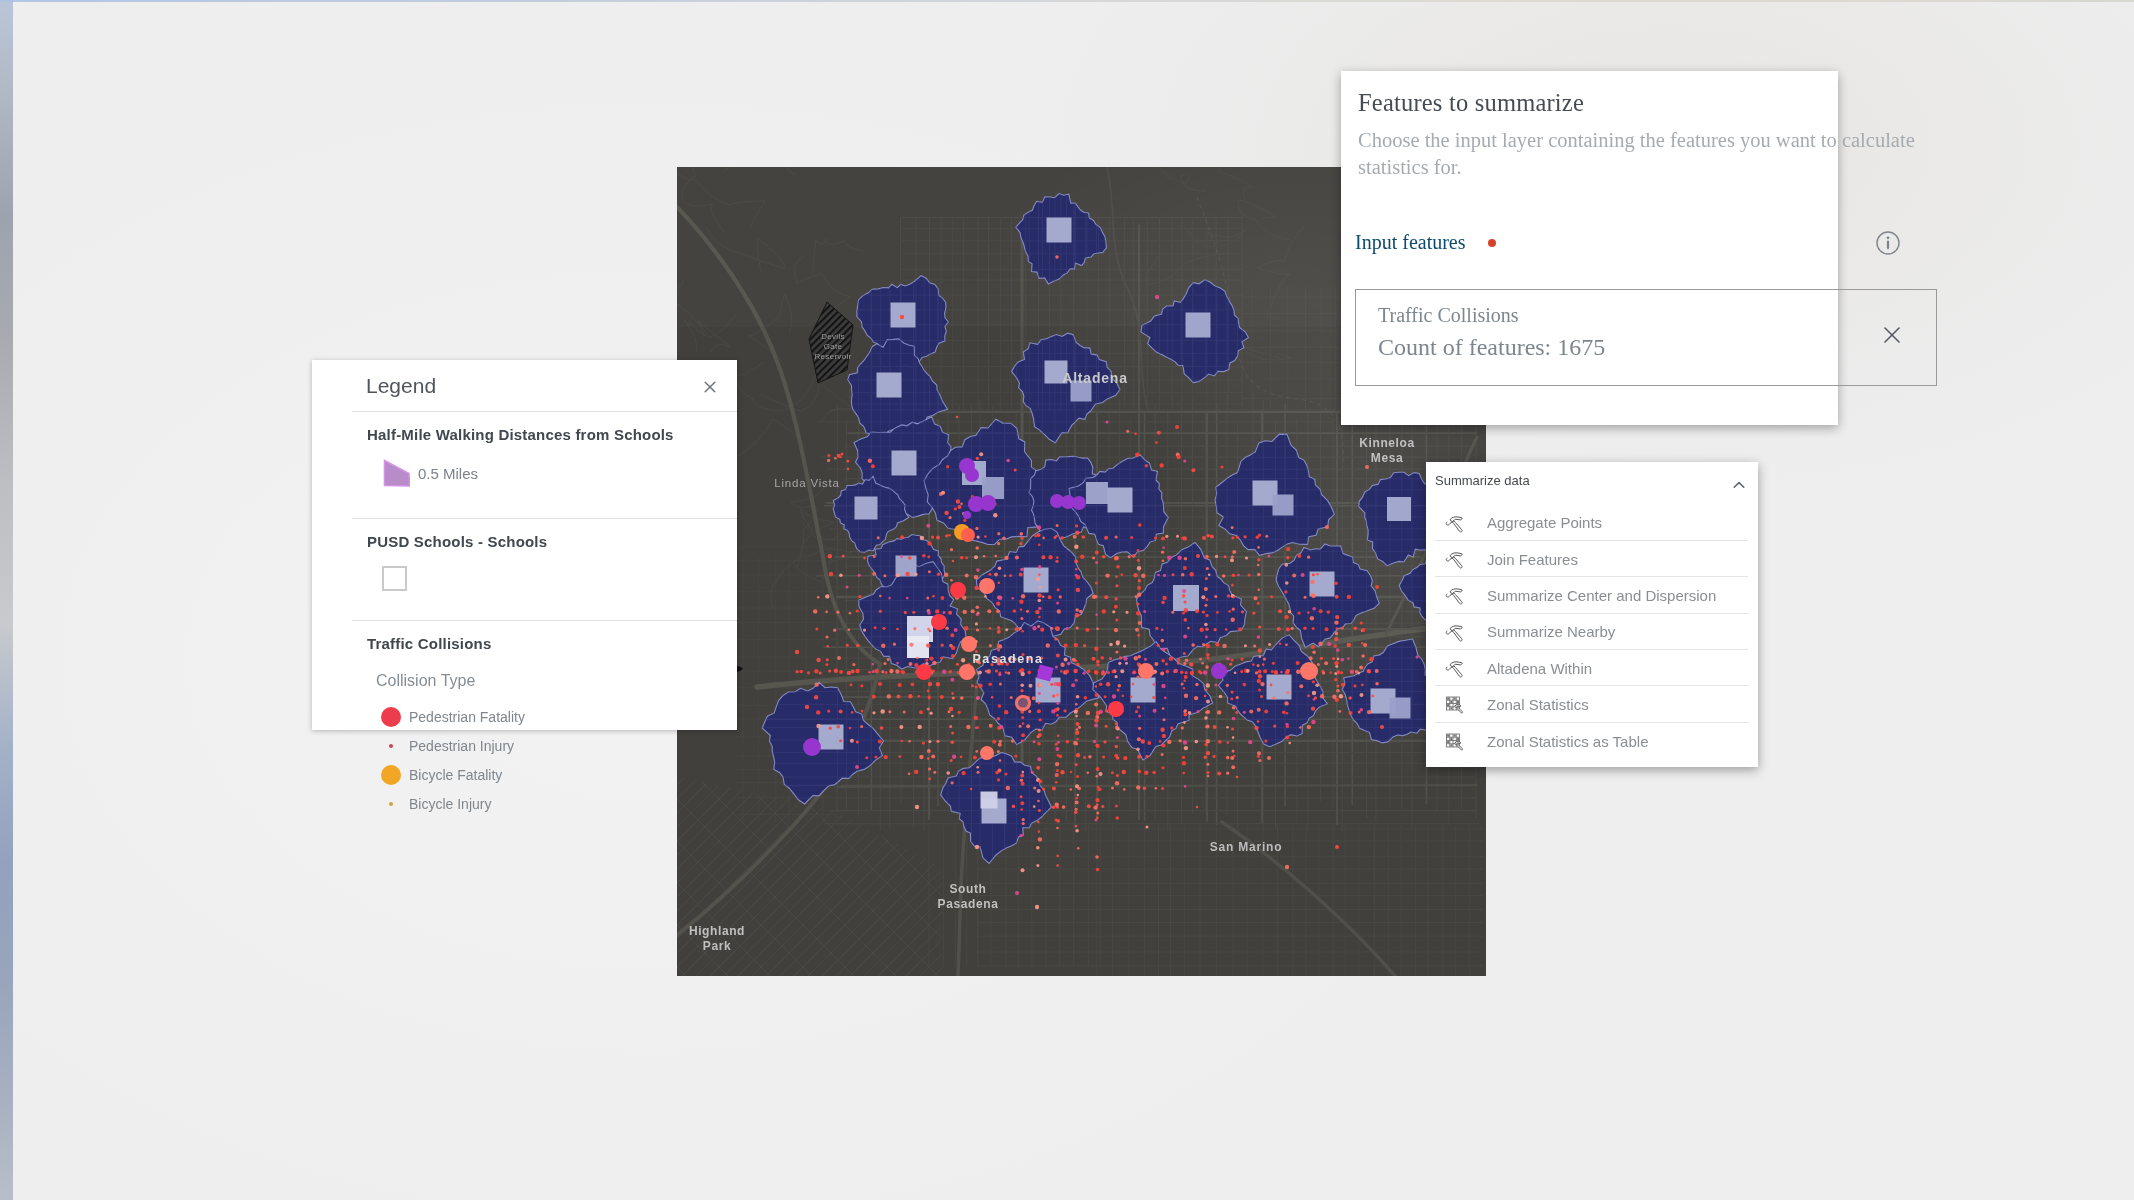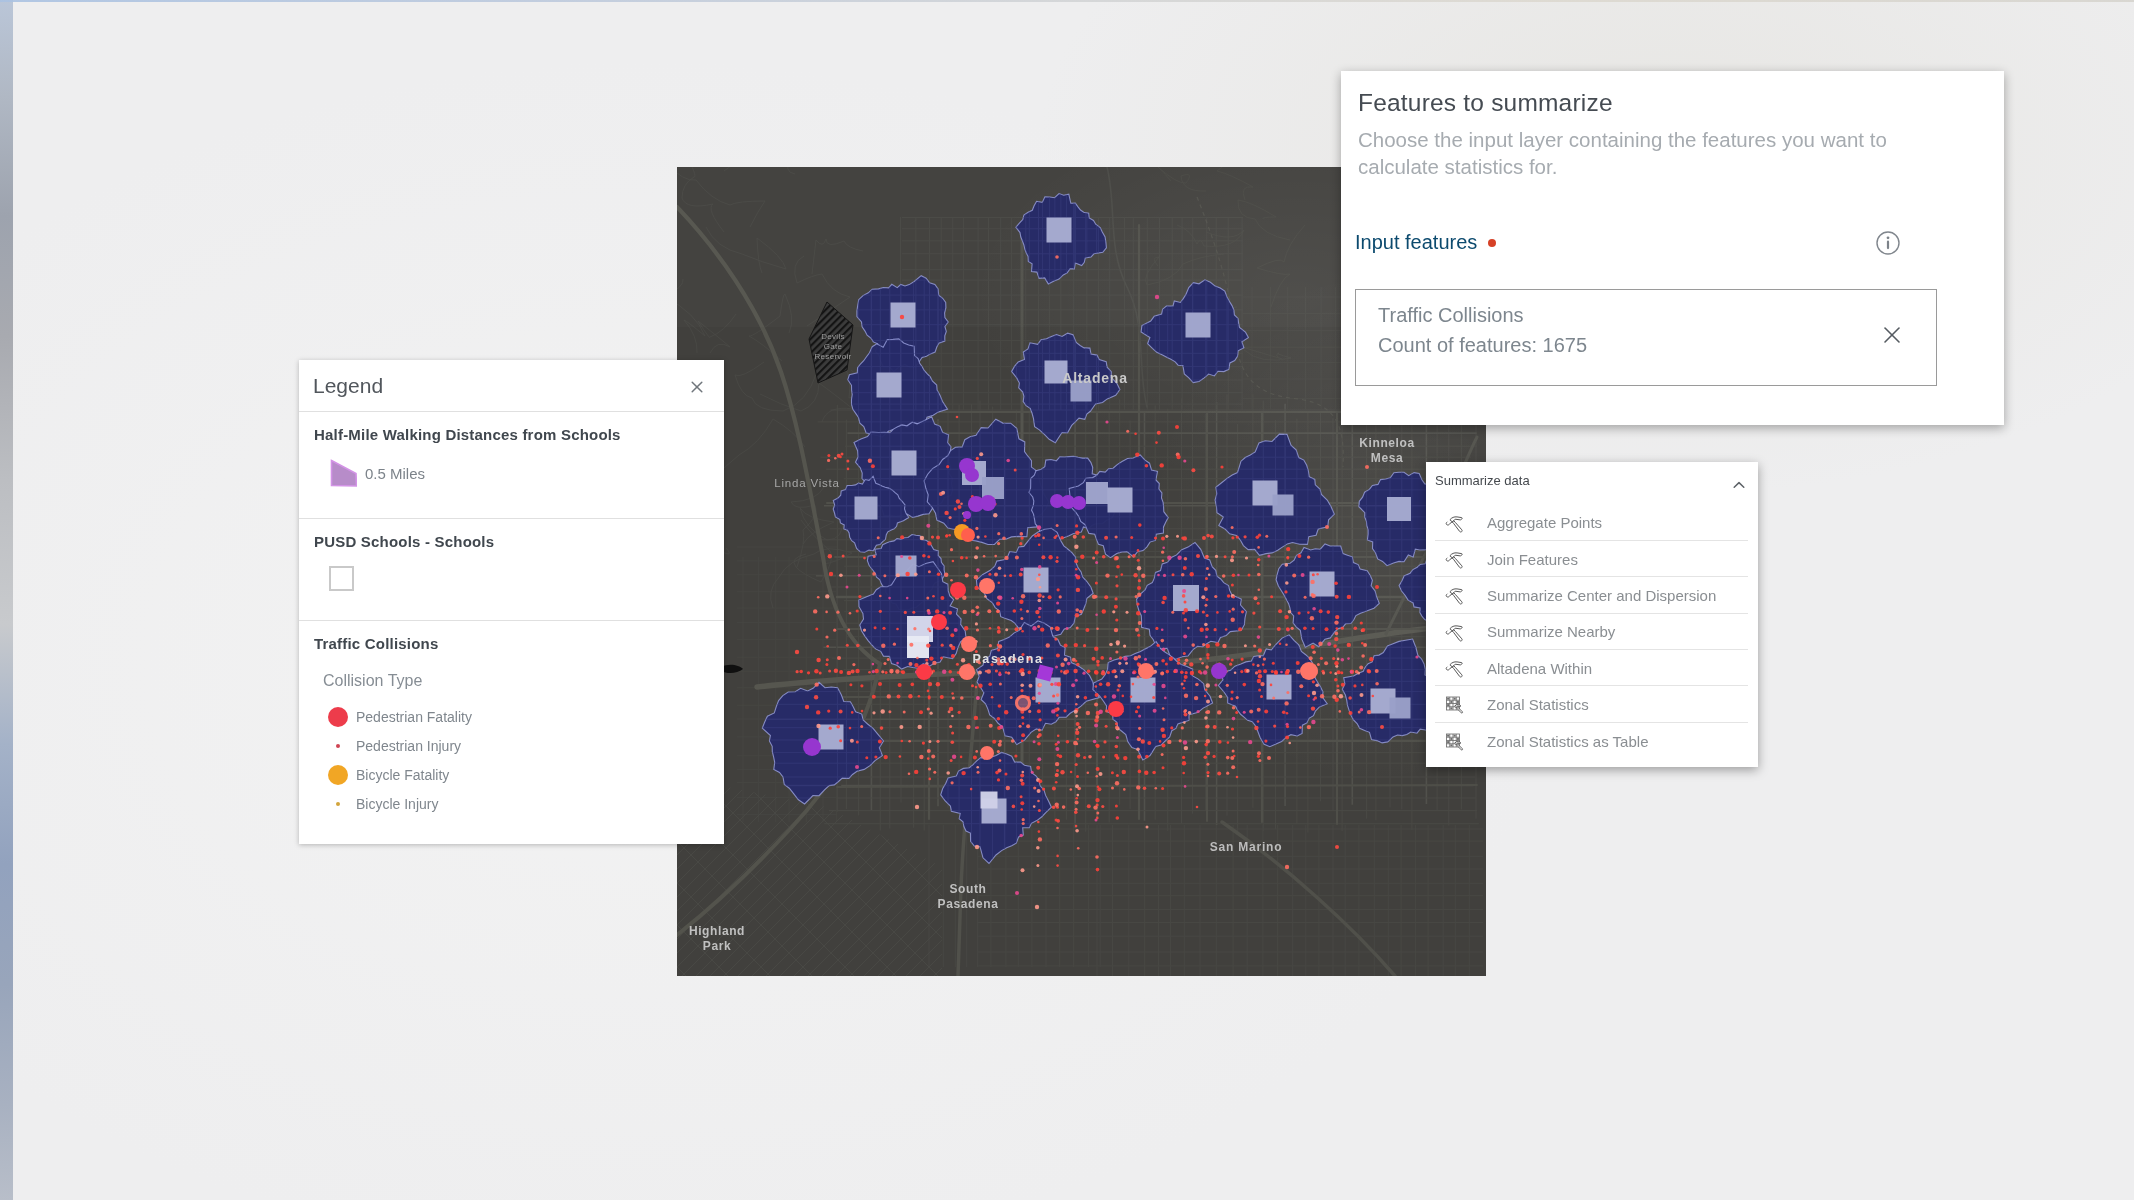--- a/index.html
+++ b/index.html
@@ -9,39 +9,39 @@
 .topline { position:absolute; left:0; top:0; width:100%; height:2px;
   background:linear-gradient(90deg,#aac2e2 0%,#bcc9dd 25%,#d2d4d6 50%,#dcd8cf 72%,#d6d4cе 100%);
   background:linear-gradient(90deg,#aac2e2 0%,#bcc9dd 25%,#d2d4d6 50%,#dcd8cf 72%,#d6d4ce 100%); opacity:0.9; }
 .bgmain { position:absolute; left:13px; top:2px; width:2121px; height:1198px;
   background:
    radial-gradient(900px 500px at 78% 12%, rgba(224,222,215,0.5) 0%, rgba(239,239,239,0) 70%),
    radial-gradient(1200px 800px at 30% 55%, rgba(243,243,243,0.9) 0%, rgba(238,238,239,1) 75%);
   background-color:#eeeeef; }
 #map { position:absolute; left:677px; top:167px; width:809px; height:809px; filter:blur(0.45px); }
 .panel { position:absolute; background:#ffffff; }
-#legend { left:299px; top:360px; width:425px; height:484px; box-shadow:0 1px 5px rgba(0,0,0,0.25); }
+#legend { left:312px; top:360px; width:425px; height:370px; box-shadow:0 1px 5px rgba(0,0,0,0.25);padding-left:40px; }
 #legend .hdr { position:relative; height:52px; border-bottom:1px solid #e0e0e0; }
 #legend .hdr .t { position:absolute; left:14px; top:14px; font-size:21px; color:#51565c; }
 #legend .hdr .x { position:absolute; right:19px; top:19px; }
 .lsec { border-bottom:1px solid #e0e0e0;text-align:center; }
 .lsec .st, .st { font-size:15px; font-weight:700; color:#40474e; letter-spacing:0.2px; }
 #legend .ldot { border-radius:50%; display:inline-block; }
 .lrow { position:relative; height:29px; }
 .lrow .ldot { position:absolute; left:0; top:50%; transform:translate(-50%,-50%); }
 .lrow .ltxt { position:absolute; left:18px; top:50%; transform:translateY(-50%); font-size:14px; color:#7f868d; }
-#features { left:1341px; top:71px; width:663px; height:354px; box-shadow:0 3px 10px rgba(0,0,0,0.32); }
+#features { left:1341px; top:71px; width:497px; height:354px; box-shadow:0 3px 10px rgba(0,0,0,0.32);font-family:Liberation Serif, serif; }
 #features .t { position:absolute; left:17px; top:18px; font-size:24.5px; color:#454b52; letter-spacing:0.2px; }
 #features .d { position:absolute; left:17px; top:56px; width:560px; font-size:20.5px; line-height:26.5px; color:#a6abb0; }
 #features .lab { position:absolute; left:14px; top:160px; font-size:20px; color:#0c4a6e; }
 #features .reddot { position:absolute; left:147px; top:168px; width:8px; height:8px; border-radius:50%; background:#d64127; }
 #features .info { position:absolute; left:534px; top:159px; }
 #features .box { position:absolute; left:14px; top:218px; width:582px; height:97px; border:1px solid #9a9a9a; }
 #features .box .l1 { position:absolute; left:22px; top:14px; font-size:20px; color:#7d868e; }
-#features .box .l2 { position:absolute; left:22px; top:44px; font-size:20px; color:#7d868e; }
+#features .box .l2 { position:absolute; left:22px; top:44px; font-size:24px; color:#7d868e; }
 #features .box .x { position:absolute; right:34px; top:35px; }
 #summ { left:1426px; top:462px; width:332px; height:305px; box-shadow:0 3px 10px rgba(0,0,0,0.35); }
 #summ .t { position:absolute; left:9px; top:11px; font-size:13px; color:#45494e; }
 #summ .chev { position:absolute; right:13px; top:13px; }
 #summ .list { position:absolute; left:9px; top:42.5px; width:313px; }
 .srow { position:relative; height:36.4px; }
 .srow .sic { position:absolute; left:9px; top:8px; }
 .srow .stx { position:absolute; left:52px; top:50%; transform:translateY(-50%); font-size:15px; color:#8a8e92; }
 </style></head>
 <body>

